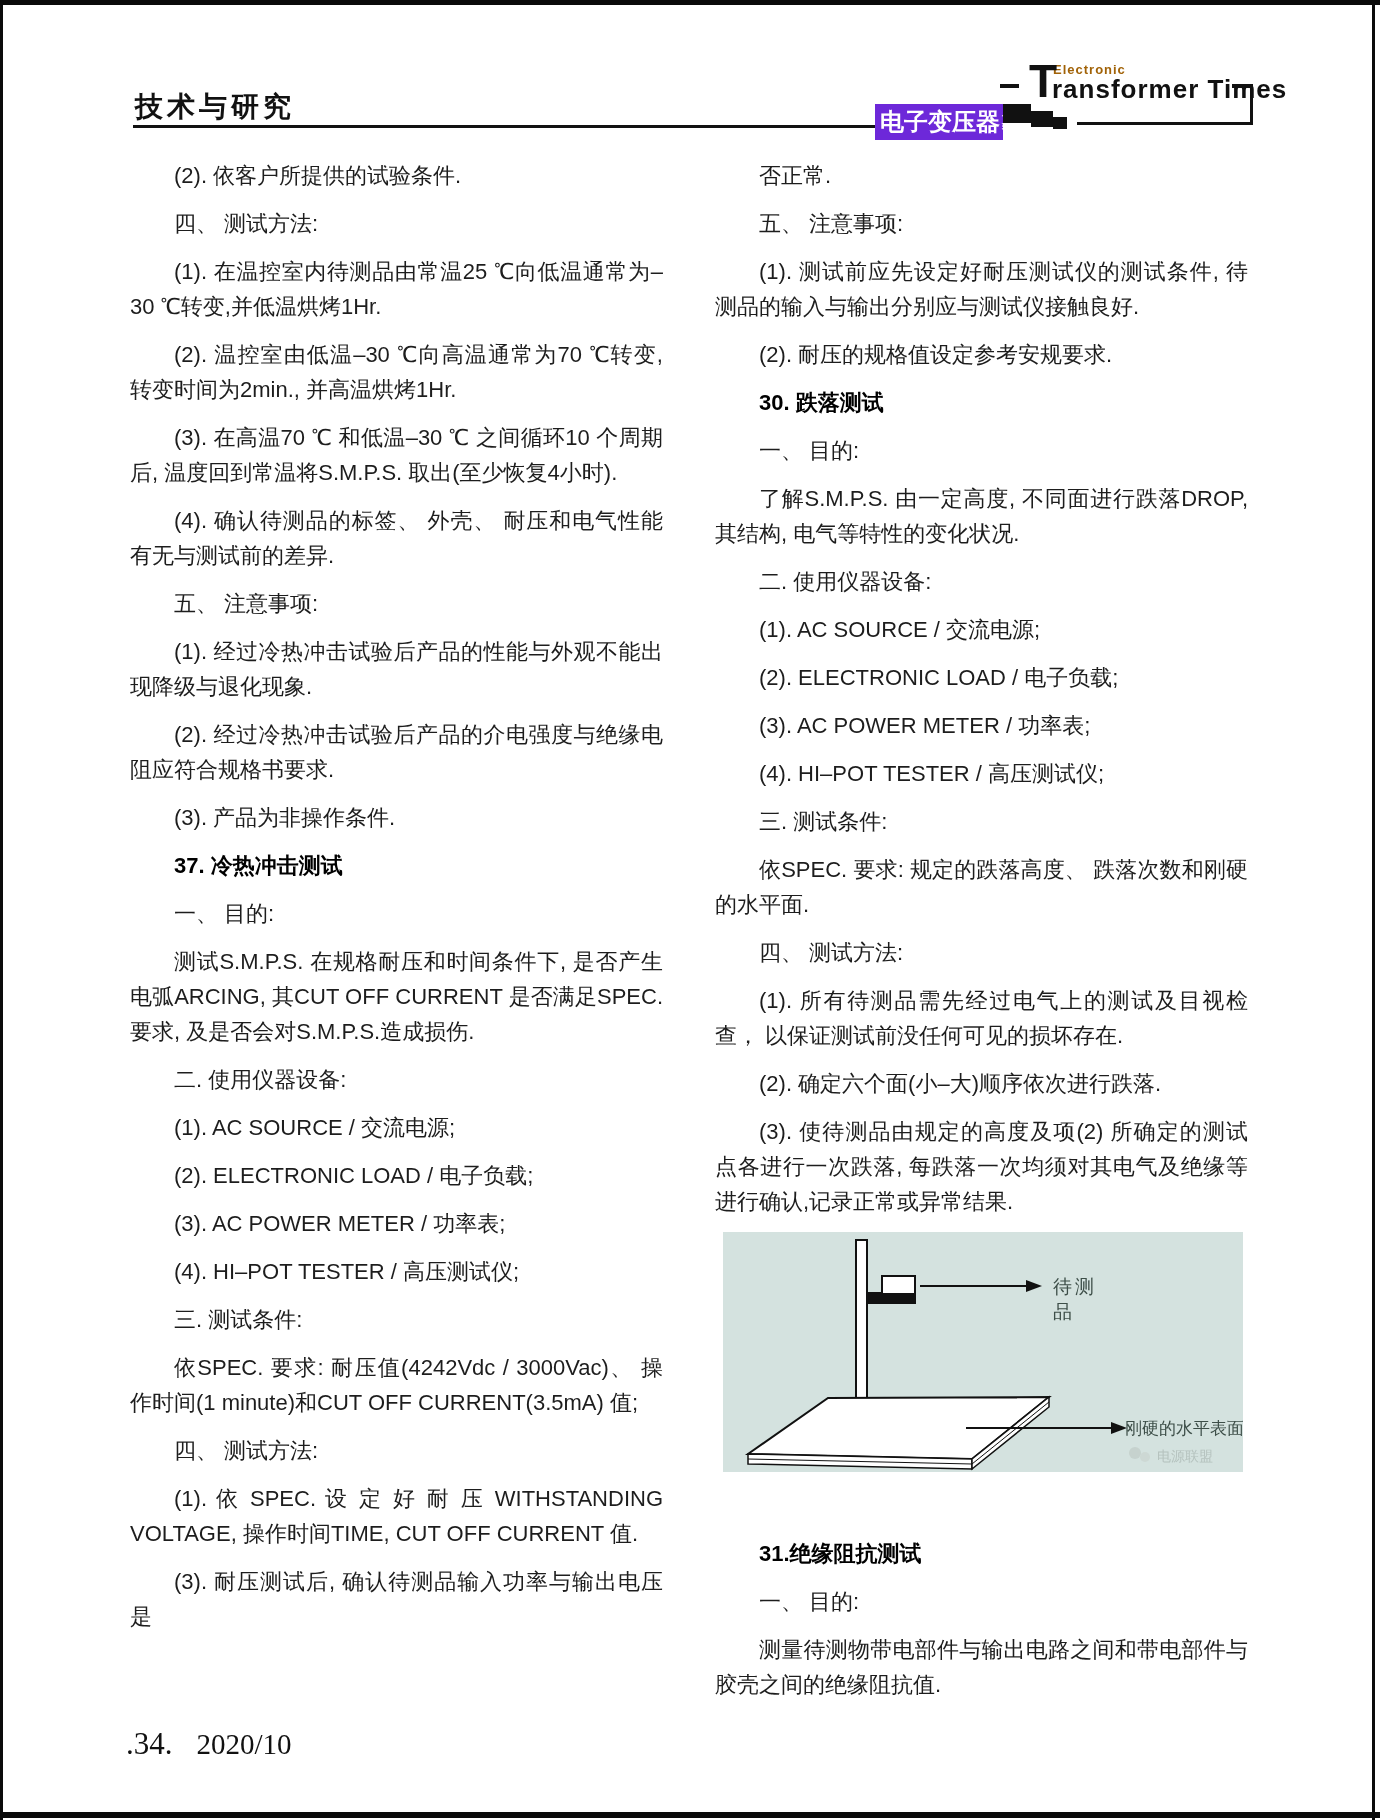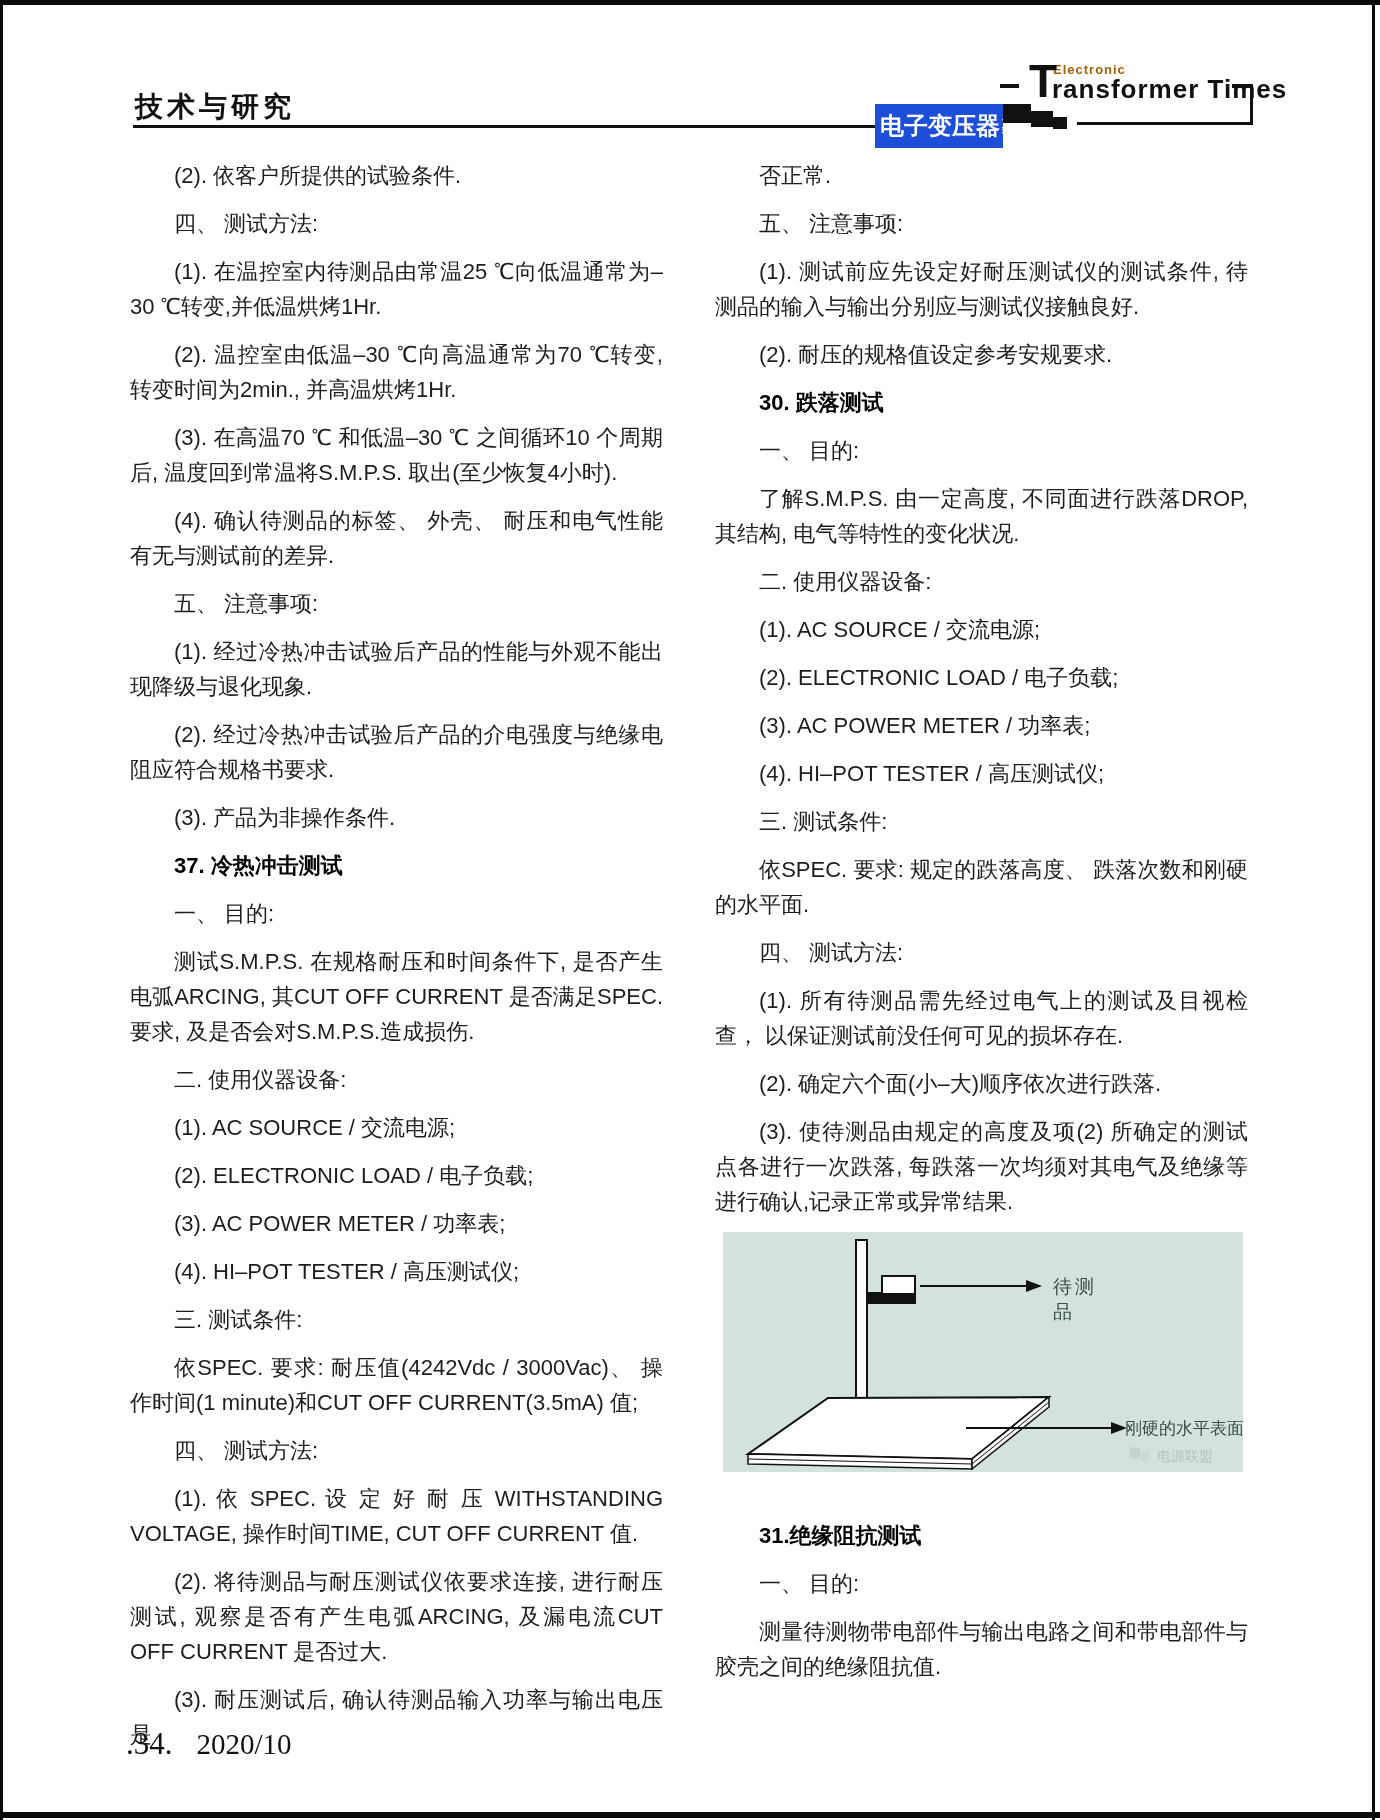--- a/index.html
+++ b/index.html
@@ -23,42 +23,42 @@
 
   .logo-dash{position:absolute;left:1000px;top:84px;width:19px;height:4px;background:#111;}
   .logo-electronic{position:absolute;left:1053px;top:62px;font-size:13px;font-weight:bold;color:#a16207;letter-spacing:1px;}
   .logo-T{position:absolute;left:1029px;top:58px;font-size:46px;font-weight:bold;color:#111;line-height:46px;}
   .logo-rest{position:absolute;left:1052px;top:74px;font-size:26px;font-weight:bold;color:#111;letter-spacing:1px;}
   .logo-dash-right{position:absolute;left:1232px;top:84px;width:21px;height:4px;background:#111;}
   .logo-vert{position:absolute;left:1250px;top:84px;width:3px;height:41px;background:#111;}
   .logo-bottom-rule{position:absolute;left:1077px;top:122px;width:176px;height:3px;background:#111;}
 
   .banner{
-    position:absolute;left:875px;top:104px;width:128px;height:44px;background:#1d4ed8;
+    position:absolute;left:875px;top:104px;width:128px;height:36px;background:#6d28d9;
     display:flex;align-items:center;justify-content:flex-start;padding-left:5px;box-sizing:border-box;
   }
   .banner-main{color:#fff;font-size:24px;font-weight:900;letter-spacing:0px;white-space:nowrap;}
   .banner-small{
     display:inline-block;width:12px;color:#fff;font-size:10px;line-height:10px;
     word-break:break-all;margin-left:2px;font-weight:bold;
   }
   .stair1{position:absolute;left:1003px;top:104px;width:28px;height:19px;background:#111;}
   .stair2{position:absolute;left:1031px;top:111px;width:22px;height:16px;background:#111;}
   .stair3{position:absolute;left:1053px;top:117px;width:14px;height:12px;background:#111;}
 
   
   .col{position:absolute;top:158px;width:533px;font-size:22px;line-height:35px;
        text-align:justify;color:#1d1d1d;}
   .col-left{left:130px;}
   .col-right{left:715px;}
   .para{margin:0 0 13px 0;text-indent:2em;}
   .para.heading{font-weight:bold;color:#000;}
 
   .figure-wrap{margin:12px 0 0 8px;}
-  .col-bottom{margin-top:36px;}
+  .col-bottom{margin-top:54px;}
 
   
   .footer{position:absolute;left:126px;top:1726px;font-family:"Liberation Serif", serif;color:#111;}
   .footer .pageno{font-size:31px;}
   .footer .issue{font-size:29px;margin-left:24px;}
 </style>
 </head>
 <body>
 
 <div class="page">
@@ -103,21 +103,20 @@
       <p class="para body">测试S.M.P.S. 在规格耐压和时间条件下, 是否产生电弧ARCING, 其CUT OFF CURRENT 是否满足SPEC. 要求, 及是否会对S.M.P.S.造成损伤.</p>
       <p class="para body">二. 使用仪器设备:</p>
       <p class="para body">(1). AC SOURCE / 交流电源;</p>
       <p class="para body">(2). ELECTRONIC LOAD / 电子负载;</p>
       <p class="para body">(3). AC POWER METER / 功率表;</p>
       <p class="para body">(4). HI–POT TESTER / 高压测试仪;</p>
       <p class="para body">三. 测试条件:</p>
       <p class="para body">依SPEC. 要求: 耐压值(4242Vdc / 3000Vac)、 操作时间(1 minute)和CUT OFF CURRENT(3.5mA) 值;</p>
       <p class="para body">四、 测试方法:</p>
       <p class="para body">(1). 依 SPEC. 设 定 好 耐 压 WITHSTANDING VOLTAGE, 操作时间TIME, CUT OFF CURRENT 值.</p>
-      <p class="para body">(2). 将待测品与耐压测试仪依要求连接, 进行耐压测试, 观察是否有产生电弧ARCING, 及漏电流CUT OFF CURRENT 是否过大.</p>
       <p class="para body">(3). 耐压测试后, 确认待测品输入功率与输出电压是</p>
     </div>
 
   <div class="col col-right">
     <div>
         <p class="para body">否正常.</p>
         <p class="para body">五、 注意事项:</p>
         <p class="para body">(1). 测试前应先设定好耐压测试仪的测试条件, 待测品的输入与输出分别应与测试仪接触良好.</p>
         <p class="para body">(2). 耐压的规格值设定参考安规要求.</p>
         <p class="para heading">30. 跌落测试</p>

